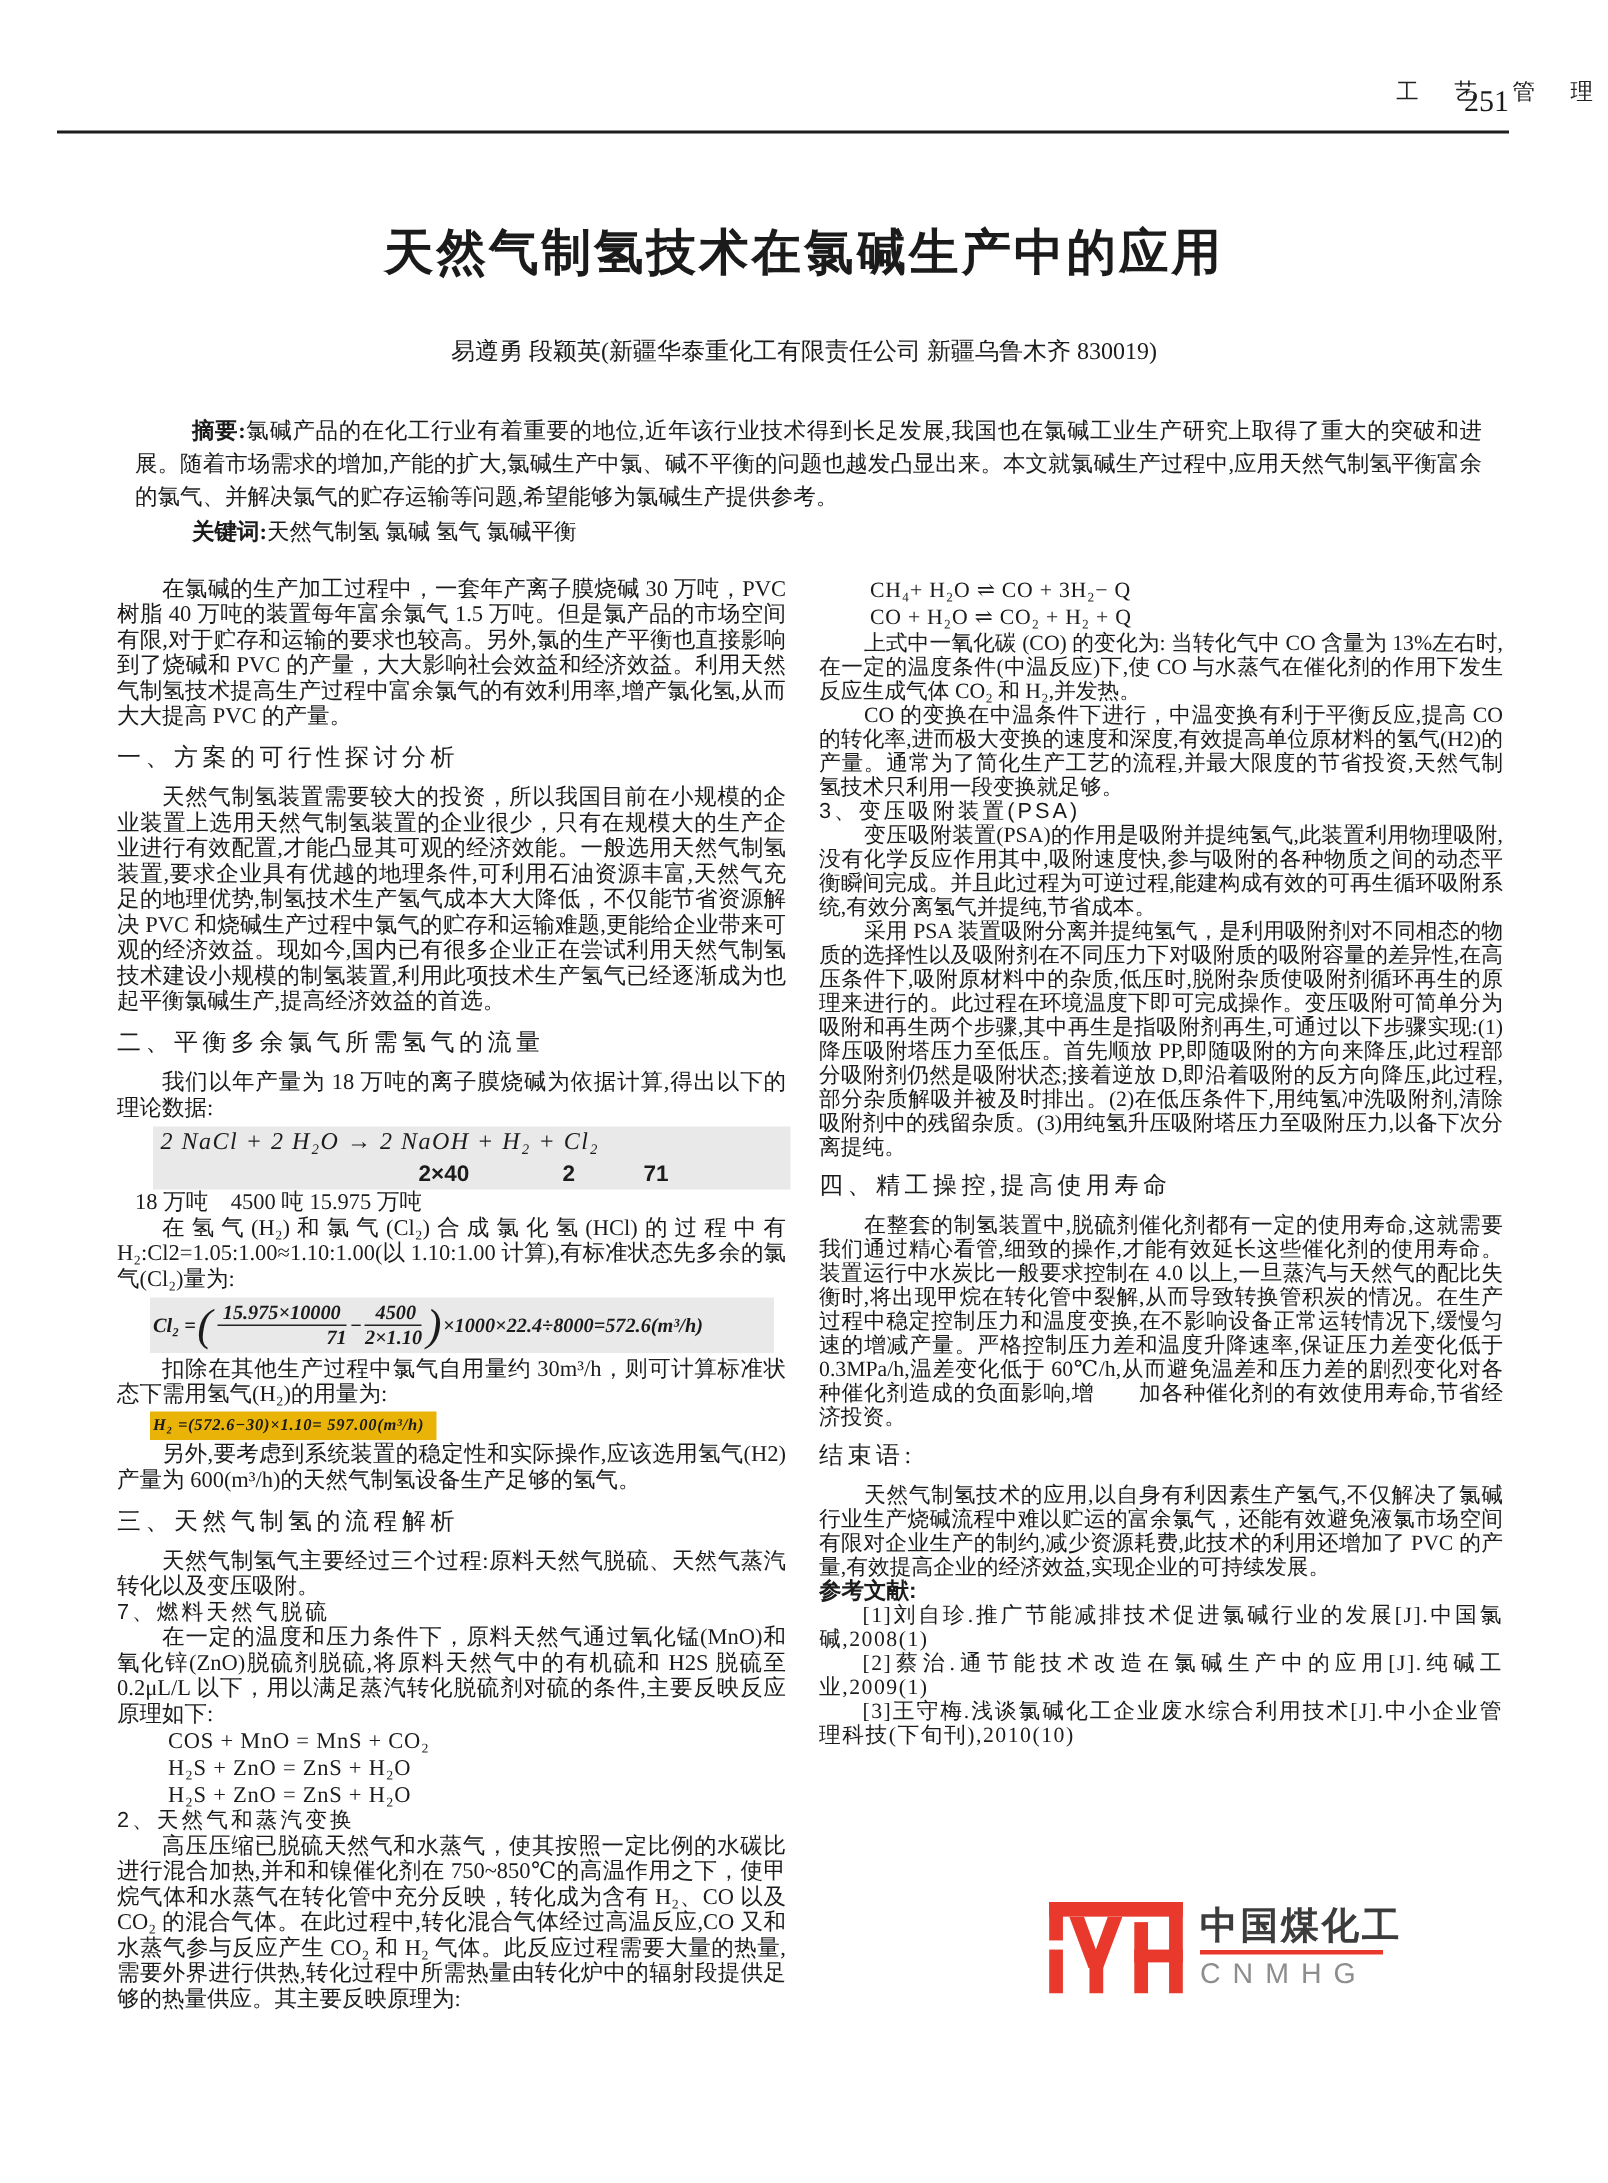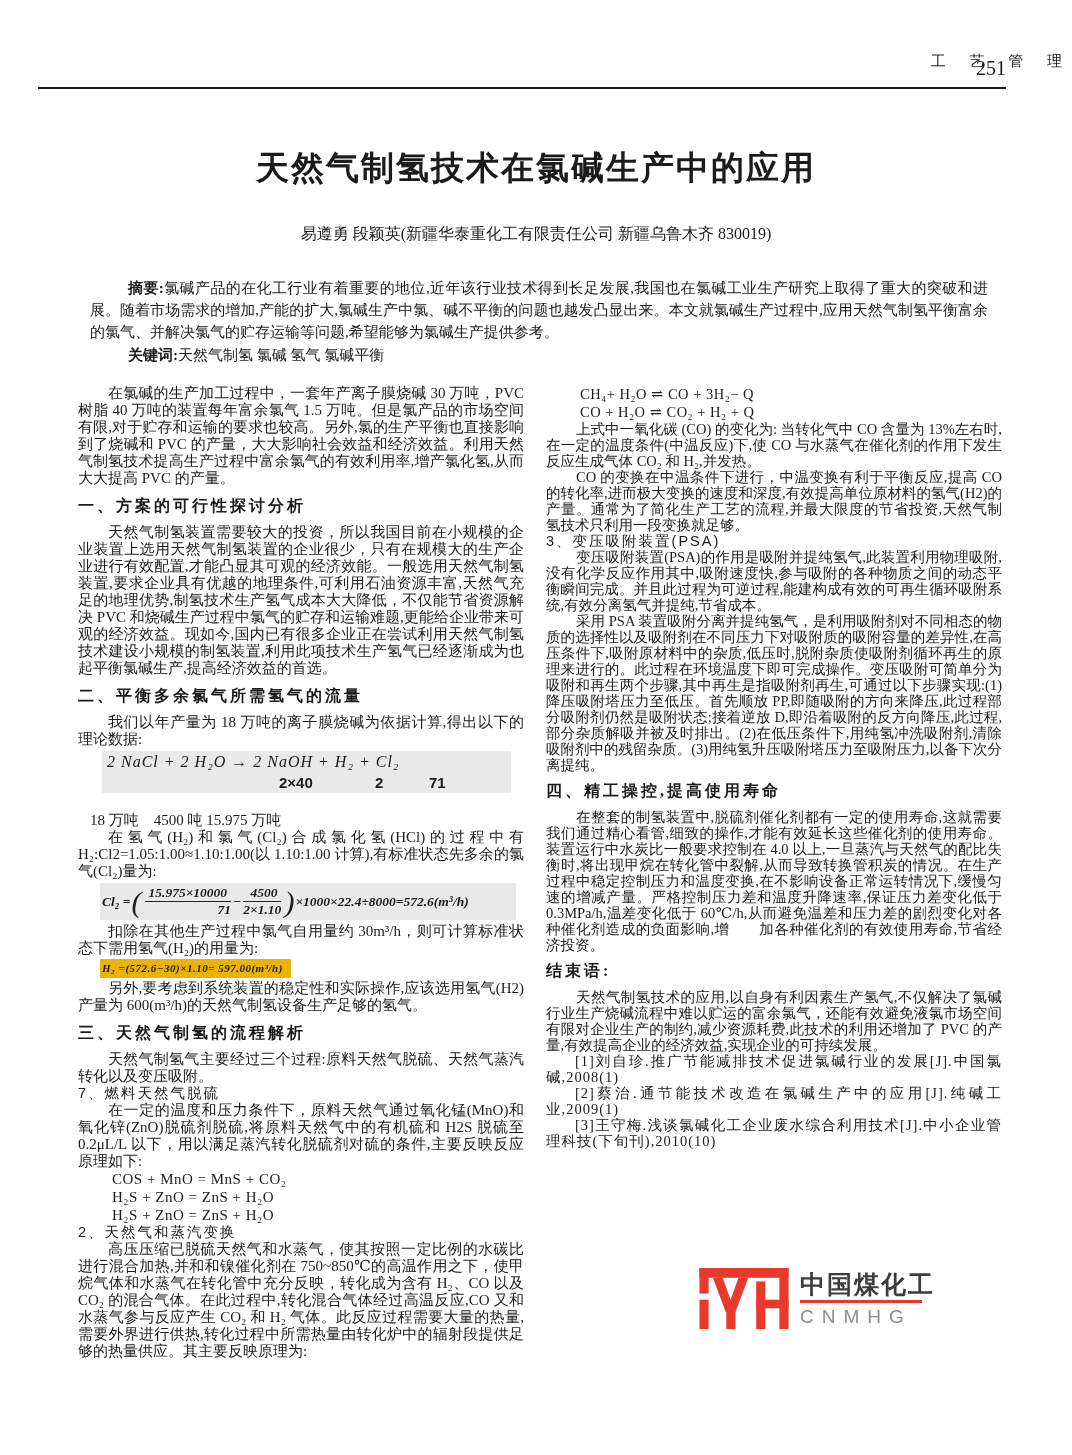--- a/index.html
+++ b/index.html
@@ -18,26 +18,26 @@
   .authors { position:absolute; top:224px; left:0; width:100%; text-align:center; font-size:16px; }
   .front-matter { position:absolute; top:277px; left:90px; width:898px;
     font-size:15px; line-height:22px; text-align:justify; }
   .abstract-p { margin:0; text-indent:38px; }
   .bold-label { font-family:Liberation Serif, serif; font-weight:700; }
   .keywords-p { margin:1px 0 0 0; text-indent:38px; }
   .col { position:absolute; top:385px; text-align:justify; }
   .col-left  { left:78px;  width:446px; font-size:15px;   line-height:17px; }
   .col-right { left:546px; width:456px; font-size:14.5px; line-height:16px; }
   p.body { margin:0; text-indent:30px; }
-  .sec-head { font-weight:700; letter-spacing:3px; font-size:16px; margin:10px 0 10px 0; text-indent:0; }
+  .sec-head { font-weight:400; letter-spacing:3px; font-size:16px; margin:10px 0 10px 0; text-indent:0; }
   .sub-head { margin:0; font-family:"Liberation Sans","DejaVu Sans",sans-serif;
     font-weight:400; font-size:14.5px; letter-spacing:2px; }
   .chem { margin:0; padding-left:34px; line-height:18px; letter-spacing:0.5px; }
   
-  .f1 { background:#e9e9e9; margin:3px 0 19px 24px; width:404px; padding:2px 0 2px 5px; }
+  .f1 { background:#e9e9e9; margin:3px 0 1px 24px; width:404px; padding:2px 16px 2px 5px; }
   .f1-eq { font-style:italic; font-size:16px; letter-spacing:1px; margin:0; }
   .f1-coefs { position:relative; height:21px;
     font-family:"Liberation Sans","DejaVu Sans",sans-serif; font-weight:700; font-size:15px; }
   .f1-coefs .c1 { position:absolute; left:172px; bottom:0; }
   .f1-coefs .c2 { position:absolute; left:268px; bottom:0; }
   .f1-coefs .c3 { position:absolute; left:322px; bottom:0; }
   .masses { margin:0; padding-left:12px; }
   .f2 { display:flex; align-items:center; background:#e9e9e9; margin:3px 0 3px 22px;
     width:412px; padding:2px 2px; font-style:italic; font-weight:600; font-size:13.5px; }
   .frac { display:inline-flex; flex-direction:column; text-align:right; line-height:1.2; margin:0 2px; }
@@ -129,20 +129,21 @@
     <p class="chem">CO + H₂O ⇌ CO₂ + H₂ + Q</p>
     <p class="body">上式中一氧化碳 (CO) 的变化为: 当转化气中 CO 含量为 13%左右时,在一定的温度条件(中温反应)下,使 CO 与水蒸气在催化剂的作用下发生反应生成气体 CO₂ 和 H₂,并发热。</p>
     <p class="body">CO 的变换在中温条件下进行，中温变换有利于平衡反应,提高 CO 的转化率,进而极大变换的速度和深度,有效提高单位原材料的氢气(H2)的产量。通常为了简化生产工艺的流程,并最大限度的节省投资,天然气制氢技术只利用一段变换就足够。</p>
     <p class="sub-head">3、变压吸附装置(PSA)</p>
     <p class="body">变压吸附装置(PSA)的作用是吸附并提纯氢气,此装置利用物理吸附,没有化学反应作用其中,吸附速度快,参与吸附的各种物质之间的动态平衡瞬间完成。并且此过程为可逆过程,能建构成有效的可再生循环吸附系统,有效分离氢气并提纯,节省成本。</p>
     <p class="body">采用 PSA 装置吸附分离并提纯氢气，是利用吸附剂对不同相态的物质的选择性以及吸附剂在不同压力下对吸附质的吸附容量的差异性,在高压条件下,吸附原材料中的杂质,低压时,脱附杂质使吸附剂循环再生的原理来进行的。此过程在环境温度下即可完成操作。变压吸附可简单分为吸附和再生两个步骤,其中再生是指吸附剂再生,可通过以下步骤实现:(1)降压吸附塔压力至低压。首先顺放 PP,即随吸附的方向来降压,此过程部分吸附剂仍然是吸附状态;接着逆放 D,即沿着吸附的反方向降压,此过程,部分杂质解吸并被及时排出。(2)在低压条件下,用纯氢冲洗吸附剂,清除吸附剂中的残留杂质。(3)用纯氢升压吸附塔压力至吸附压力,以备下次分离提纯。</p>
     <p class="sec-head">四、精工操控,提高使用寿命</p>
     <p class="body">在整套的制氢装置中,脱硫剂催化剂都有一定的使用寿命,这就需要我们通过精心看管,细致的操作,才能有效延长这些催化剂的使用寿命。装置运行中水炭比一般要求控制在 4.0 以上,一旦蒸汽与天然气的配比失衡时,将出现甲烷在转化管中裂解,从而导致转换管积炭的情况。在生产过程中稳定控制压力和温度变换,在不影响设备正常运转情况下,缓慢匀速的增减产量。严格控制压力差和温度升降速率,保证压力差变化低于 0.3MPa/h,温差变化低于 60℃/h,从而避免温差和压力差的剧烈变化对各种催化剂造成的负面影响,增　　加各种催化剂的有效使用寿命,节省经济投资。</p>
     <p class="sec-head">结束语:</p>
     <p class="body">天然气制氢技术的应用,以自身有利因素生产氢气,不仅解决了氯碱行业生产烧碱流程中难以贮运的富余氯气，还能有效避免液氯市场空间有限对企业生产的制约,减少资源耗费,此技术的利用还增加了 PVC 的产量,有效提高企业的经济效益,实现企业的可持续发展。</p>
+    <p class="refs-label">参考文献:</p>
     <p class="ref">[1]刘自珍.推广节能减排技术促进氯碱行业的发展[J].中国氯碱,2008(1)</p>
     <p class="ref">[2]蔡治.通节能技术改造在氯碱生产中的应用[J].纯碱工业,2009(1)</p>
     <p class="ref">[3]王守梅.浅谈氯碱化工企业废水综合利用技术[J].中小企业管理科技(下旬刊),2010(10)</p>
   </div>
 
   <div class="logo">
     <svg class="logo-mark" viewBox="0 0 150 100" xmlns="http://www.w3.org/2000/svg">
       <g fill="#E8392C">
         <rect x="2" y="0" width="146" height="16"></rect>
         <rect x="2" y="0" width="15" height="42"></rect>

